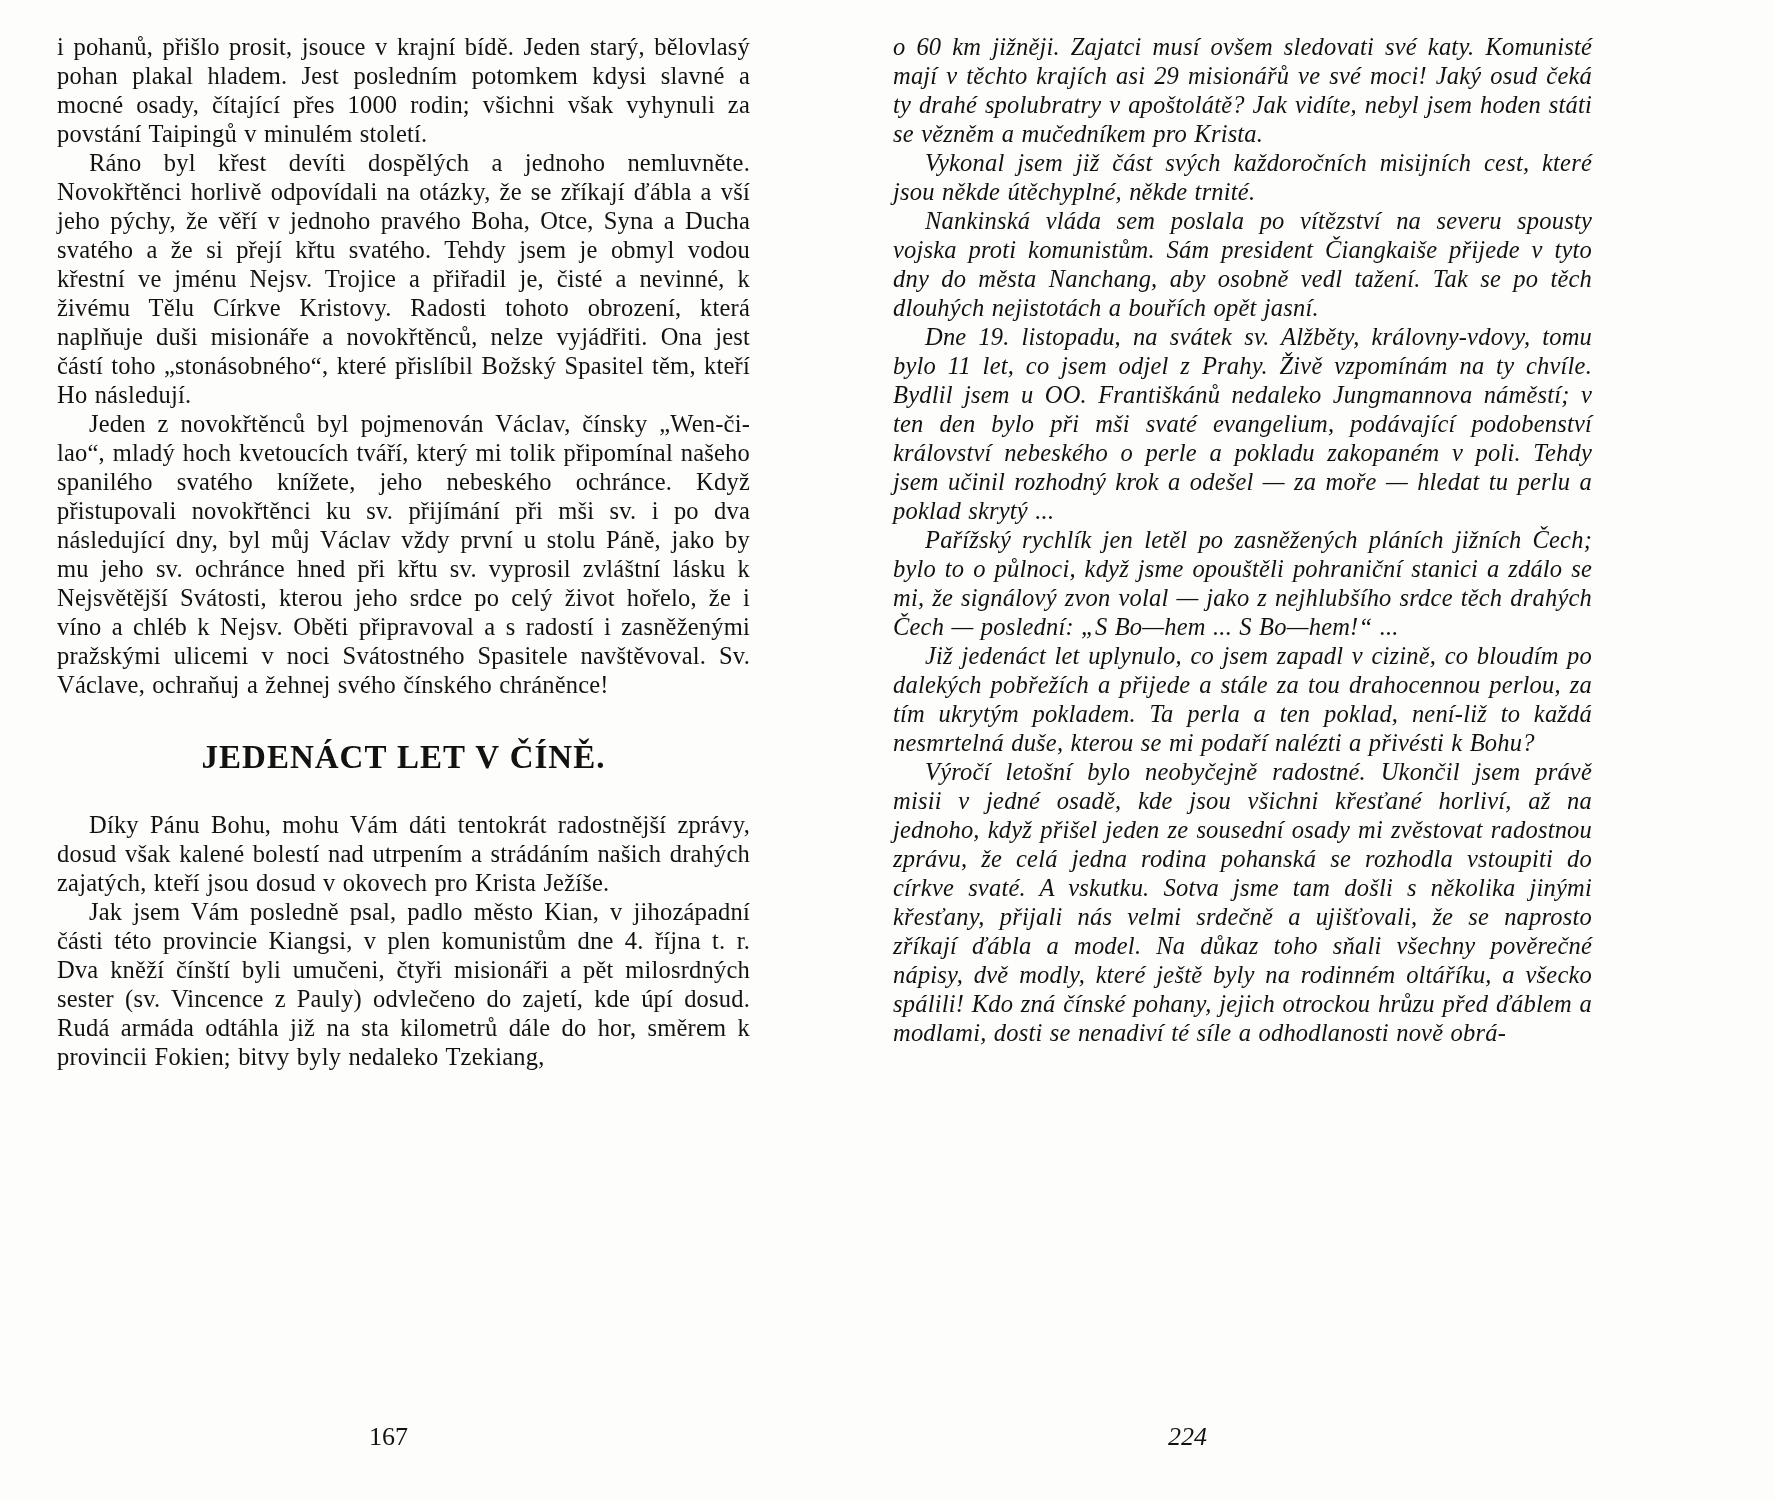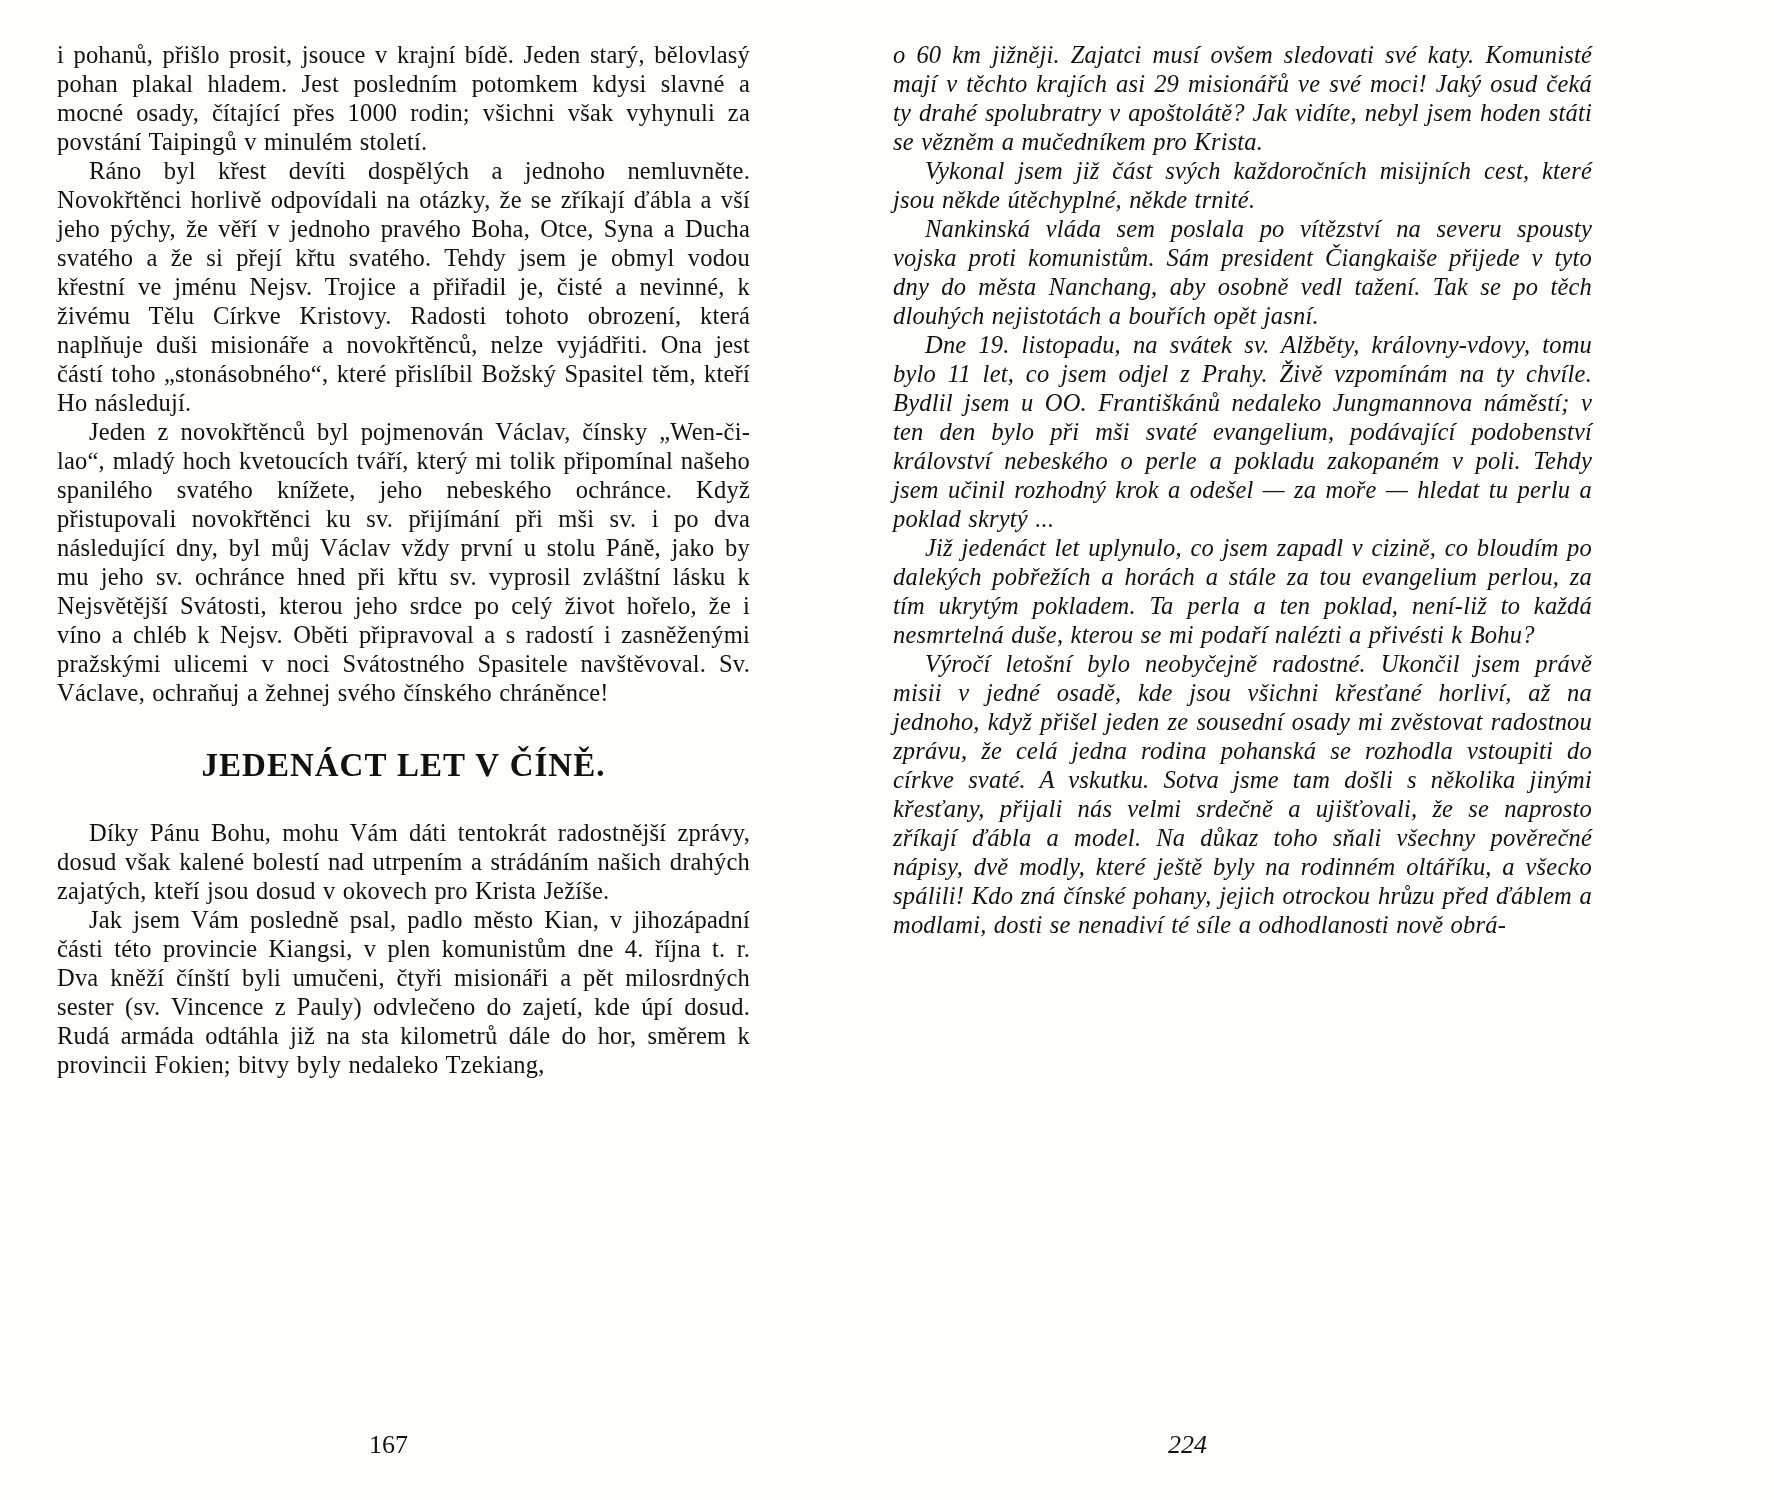--- a/index.html
+++ b/index.html
@@ -14,21 +14,21 @@
     font-family: "Liberation Serif", "DejaVu Serif", serif;
     overflow: hidden;
   }
   .book {
     position: relative;
     width: 1774px;
     height: 1500px;
   }
   .page {
     position: absolute;
-    top: 40px;
+    top: 32px;
     height: 1450px;
   }
   .page.left  { left: 57px;  width: 693px; }
   .page.right { left: 893px; width: 699px; font-style: italic; }
   .page-body {
     font-size: 24.5px;
     line-height: 29px;
     text-align: justify;
     letter-spacing: 0.2px;
     word-spacing: 1px;
@@ -66,18 +66,19 @@
         <p class="para indent">Jak jsem Vám posledně psal, padlo město Kian, v jihozápadní části této provincie Kiangsi, v plen komunistům dne 4. října t. r. Dva kněží čínští byli umučeni, čtyři misionáři a pět milosrdných sester (sv. Vincence z Pauly) odvlečeno do zajetí, kde úpí dosud. Rudá armáda odtáhla již na sta kilometrů dále do hor, směrem k provincii Fokien; bitvy byly nedaleko Tzekiang,</p>
       </div>
     <div class="page-number">167</div>
   </div>
   <div class="page right">
     <div class="page-body">
         <p class="para">o 60 km jižněji. Zajatci musí ovšem sledovati své katy. Komunisté mají v těchto krajích asi 29 misionářů ve své moci! Jaký osud čeká ty drahé spolubratry v apoštolátě? Jak vidíte, nebyl jsem hoden státi se vězněm a mučedníkem pro Krista.</p>
         <p class="para indent">Vykonal jsem již část svých každoročních misijních cest, které jsou někde útěchyplné, někde trnité.</p>
         <p class="para indent">Nankinská vláda sem poslala po vítězství na severu spousty vojska proti komunistům. Sám president Čiangkaiše přijede v tyto dny do města Nanchang, aby osobně vedl tažení. Tak se po těch dlouhých nejistotách a bouřích opět jasní.</p>
         <p class="para indent">Dne 19. listopadu, na svátek sv. Alžběty, královny-vdovy, tomu bylo 11 let, co jsem odjel z Prahy. Živě vzpomínám na ty chvíle. Bydlil jsem u OO. Františkánů nedaleko Jungmannova náměstí; v ten den bylo při mši svaté evangelium, podávající podobenství království nebeského o perle a pokladu zakopaném v poli. Tehdy jsem učinil rozhodný krok a odešel — za moře — hledat tu perlu a poklad skrytý ...</p>
-        <p class="para indent">Již jedenáct let uplynulo, co jsem zapadl v cizině, co bloudím po dalekých pobřežích a horách a stále za tou evangelium perlou, za tím ukrytým pokladem. Ta perla a ten poklad, není-liž to každá nesmrtelná duše, kterou se mi podaří nalézti a přivésti k Bohu?</p>
+        <p class="para indent">Pařížský rychlík jen letěl po zasněžených pláních jižních Čech; bylo to o půlnoci, když jsme opouštěli pohraniční stanici a zdálo se mi, že signálový zvon volal — jako z nejhlubšího srdce těch drahých Čech — poslední: „S Bo—hem ... S Bo—hem!“ ...</p>
+        <p class="para indent">Již jedenáct let uplynulo, co jsem zapadl v cizině, co bloudím po dalekých pobřežích a přijede a stále za tou drahocennou perlou, za tím ukrytým pokladem. Ta perla a ten poklad, není-liž to každá nesmrtelná duše, kterou se mi podaří nalézti a přivésti k Bohu?</p>
         <p class="para indent">Výročí letošní bylo neobyčejně radostné. Ukončil jsem právě misii v jedné osadě, kde jsou všichni křesťané horliví, až na jednoho, když přišel jeden ze sousední osady mi zvěstovat radostnou zprávu, že celá jedna rodina pohanská se rozhodla vstoupiti do církve svaté. A vskutku. Sotva jsme tam došli s několika jinými křesťany, přijali nás velmi srdečně a ujišťovali, že se naprosto zříkají ďábla a model. Na důkaz toho sňali všechny pověrečné nápisy, dvě modly, které ještě byly na rodinném oltáříku, a všecko spálili! Kdo zná čínské pohany, jejich otrockou hrůzu před ďáblem a modlami, dosti se nenadiví té síle a odhodlanosti nově obrá-</p>
       </div>
     <div class="page-number">224</div>
   </div>
 </div>
 
 </body></html>

